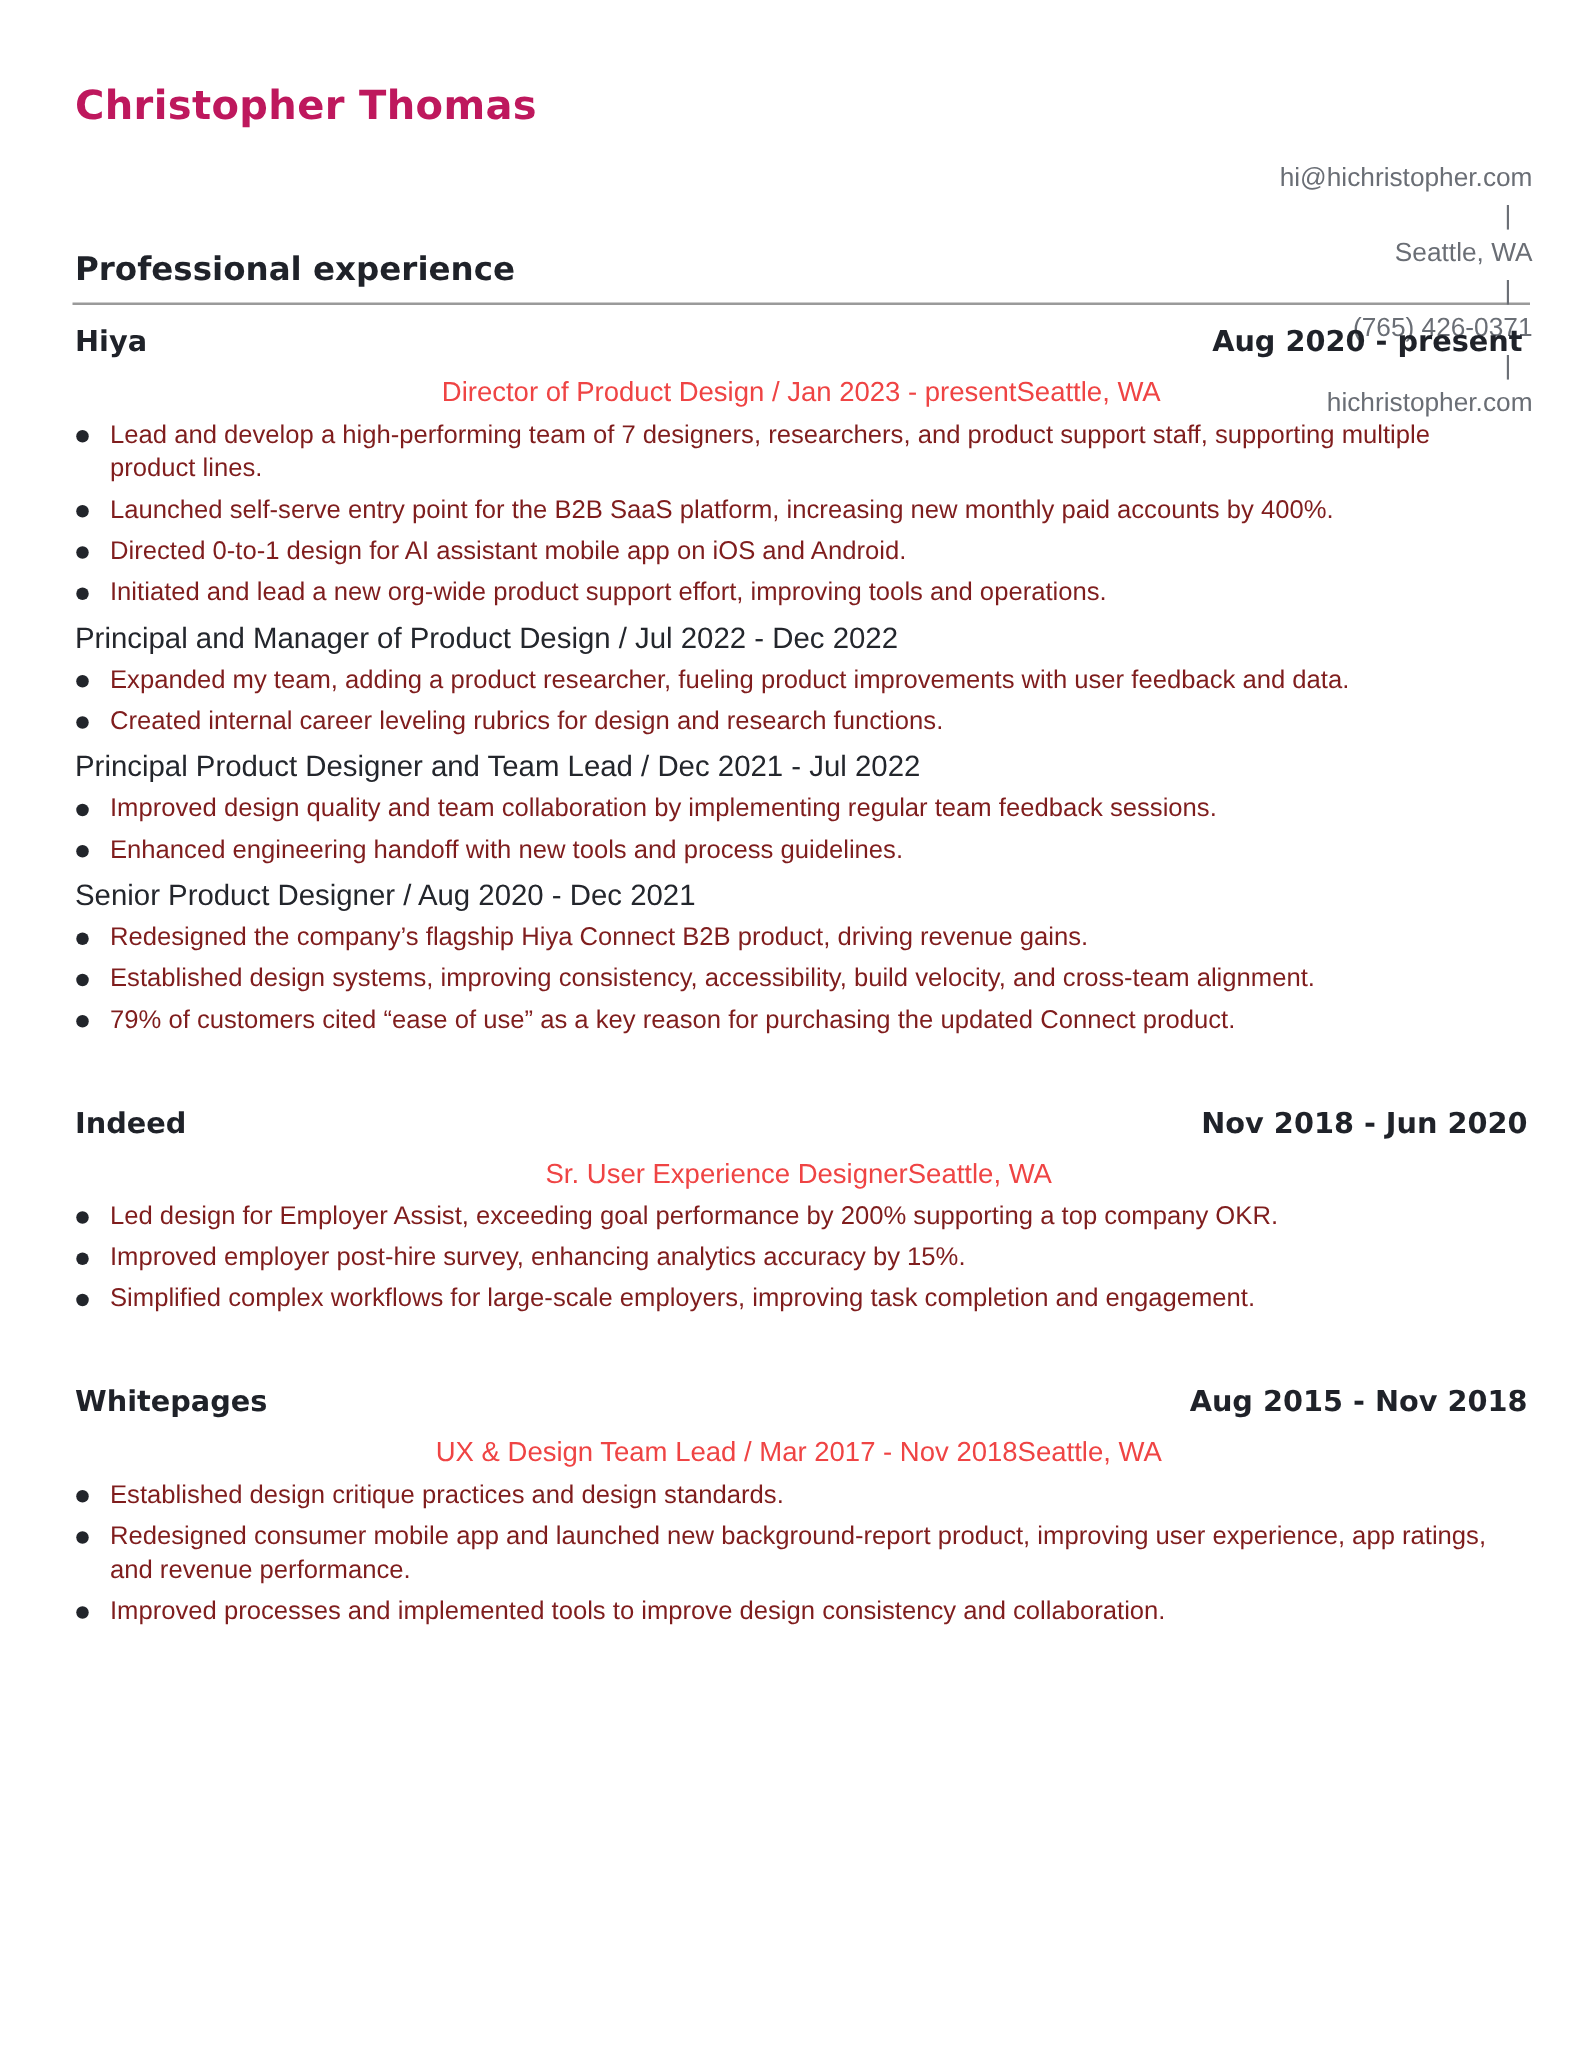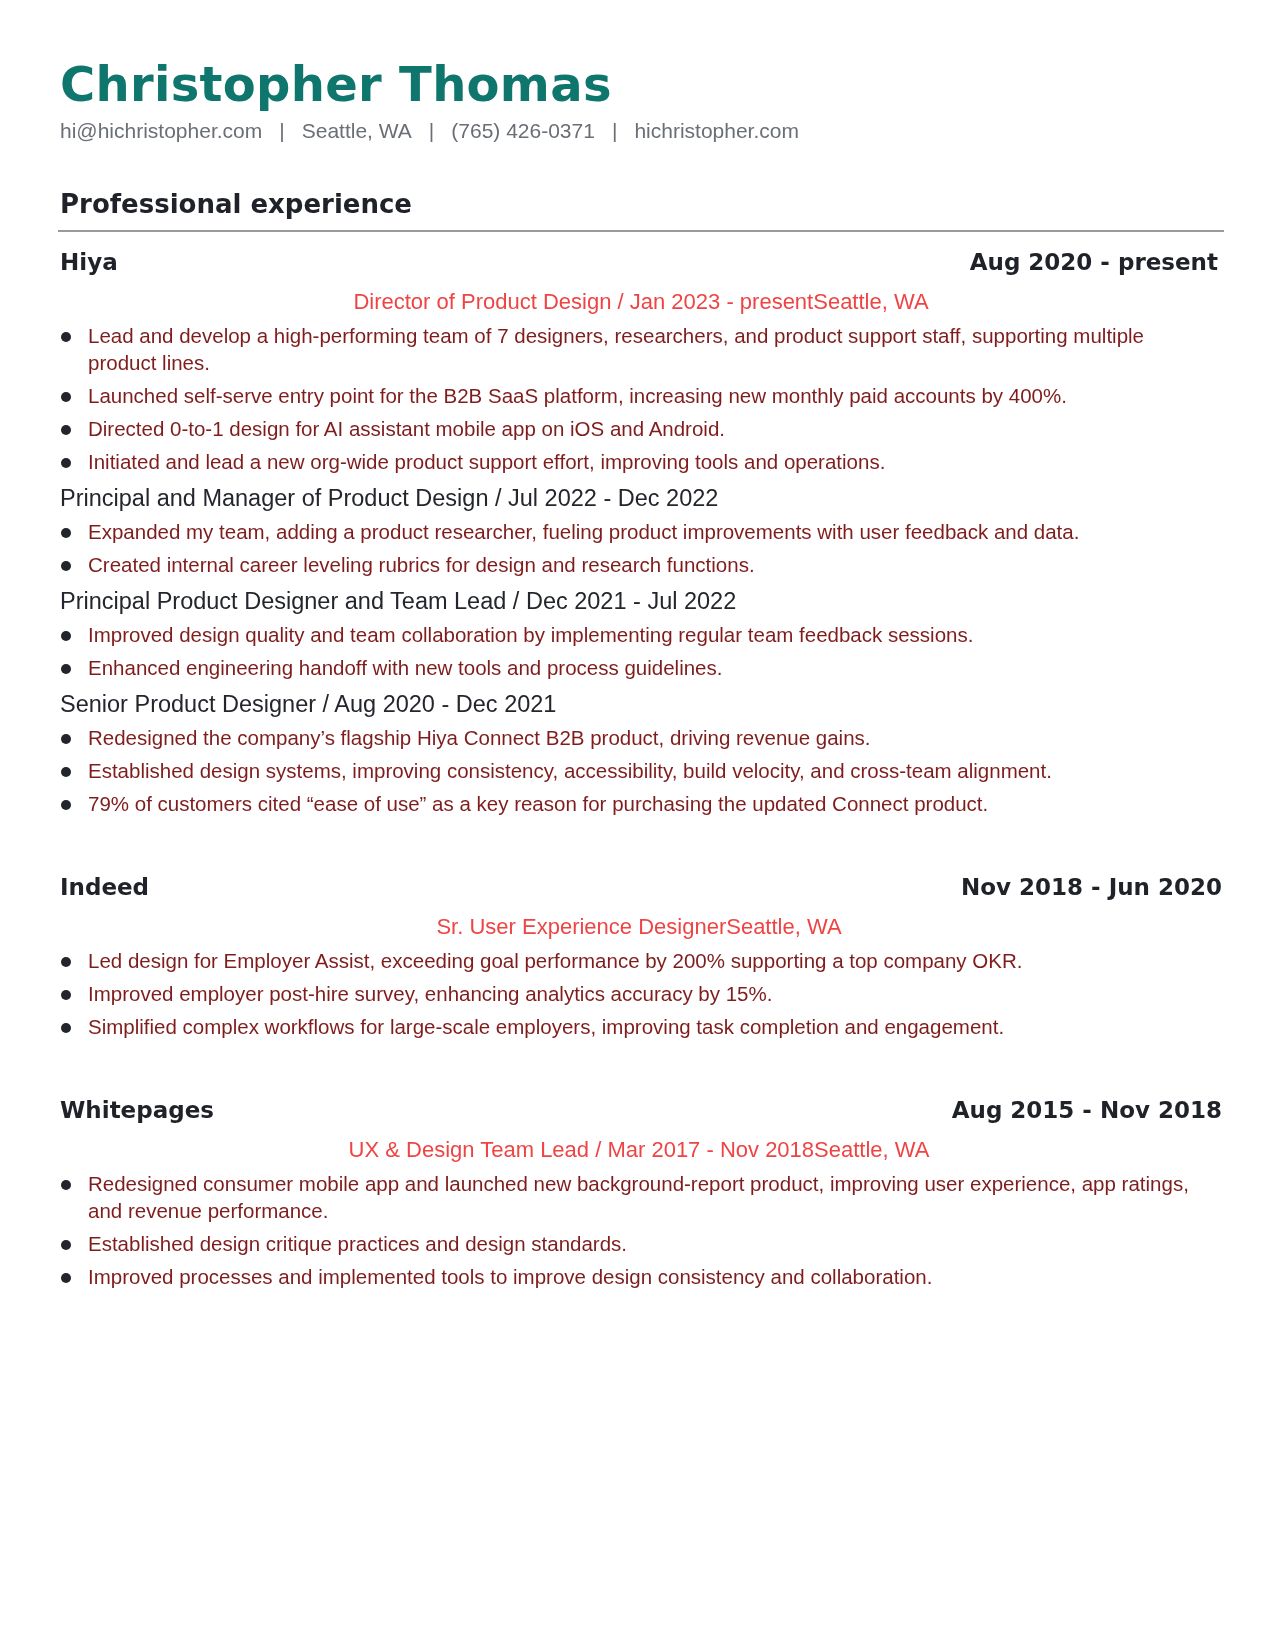--- a/index.html
+++ b/index.html
@@ -12,35 +12,36 @@
     }
     .page {
       position: absolute;
       left: 60px;
       top: 56px;
       width: 1166px;
     }
     .name {
       font-family: "DejaVu Sans", sans-serif;
       font-weight: 700;
-      font-size: 48px;
+      font-size: 32px;
       letter-spacing: 0.3px;
-      color: #0f766e;
+      color: #be185d;
       line-height: 56px;
       height: 56px;
     }
     .contact {
-      margin-top: 4px;
+      margin-top: 16px;
       font-size: 21px;
       color: #6a6e75;
       line-height: 30px;
       height: 30px;
       display: flex;
       align-items: flex-end;
       white-space: nowrap;
+      flex-direction: column;
     }
     .contact .sep {
       display: inline-block;
       margin: 0 17px;
       color: #6a6e75;
     }
     .section-title {
       margin-top: 40px;
       font-family: "DejaVu Sans", sans-serif;
       font-weight: 700;
@@ -190,19 +191,19 @@
   <div class="company-block">
     <div class="company-row">
       <span>Whitepages</span>
       <span style="padding-right:4px;">Aug 2015 - Nov 2018</span>
     </div>
     <div class="role-row">
       <span>UX &amp; Design Team Lead / Mar 2017 - Nov 2018</span>
       <span class="loc" style="padding-right:8px;">Seattle, WA</span>
     </div>
     <ul class="bullets">
+      <li><span class="dot"></span><span>Established design critique practices and design standards.</span></li>
       <li><span class="dot"></span><span>Redesigned consumer mobile app and launched new background-report product, improving user experience, app ratings, and revenue performance.</span></li>
-      <li><span class="dot"></span><span>Established design critique practices and design standards.</span></li>
       <li><span class="dot"></span><span>Improved processes and implemented tools to improve design consistency and collaboration.</span></li>
     </ul>
   </div>
 
 </div>
 
 </body></html>

